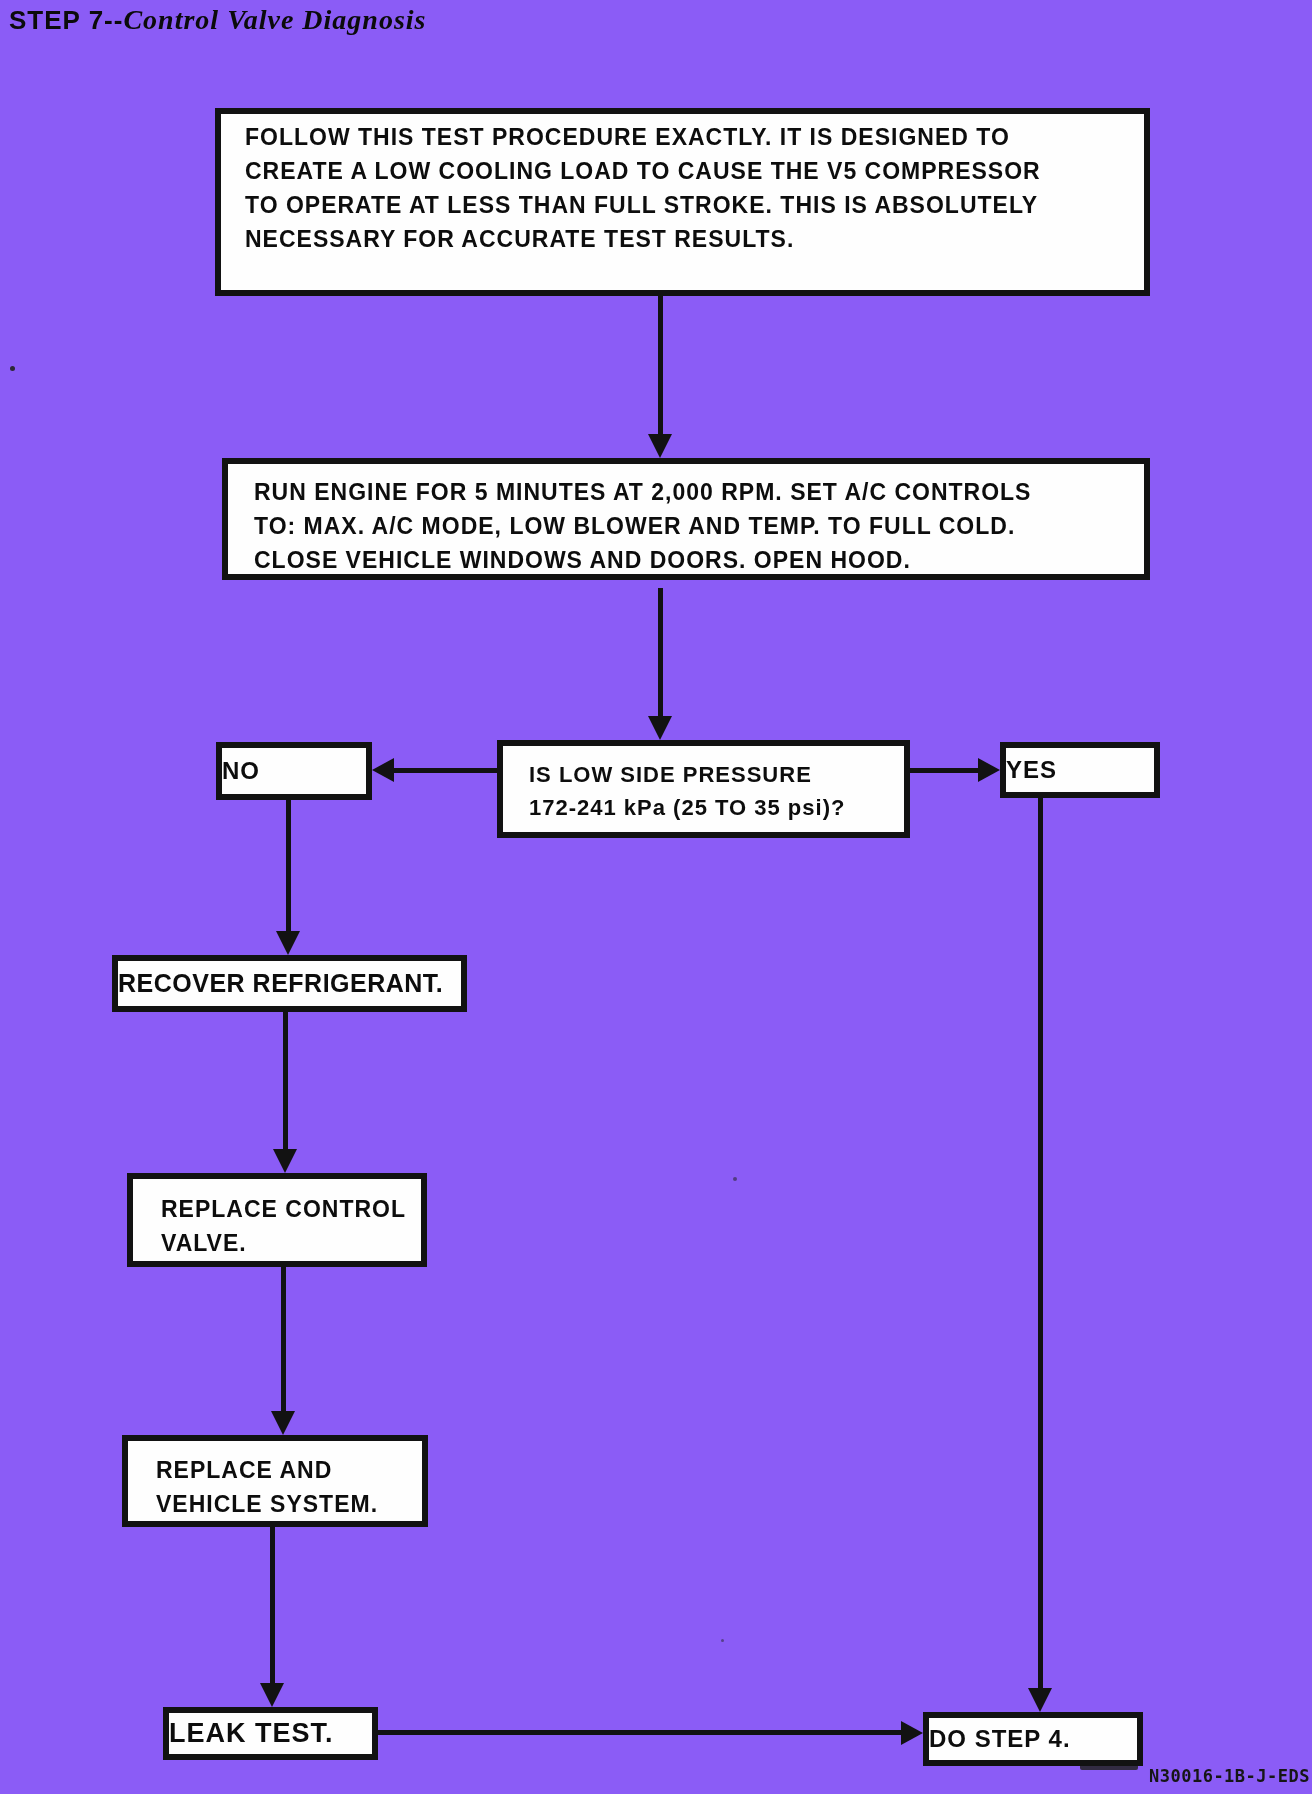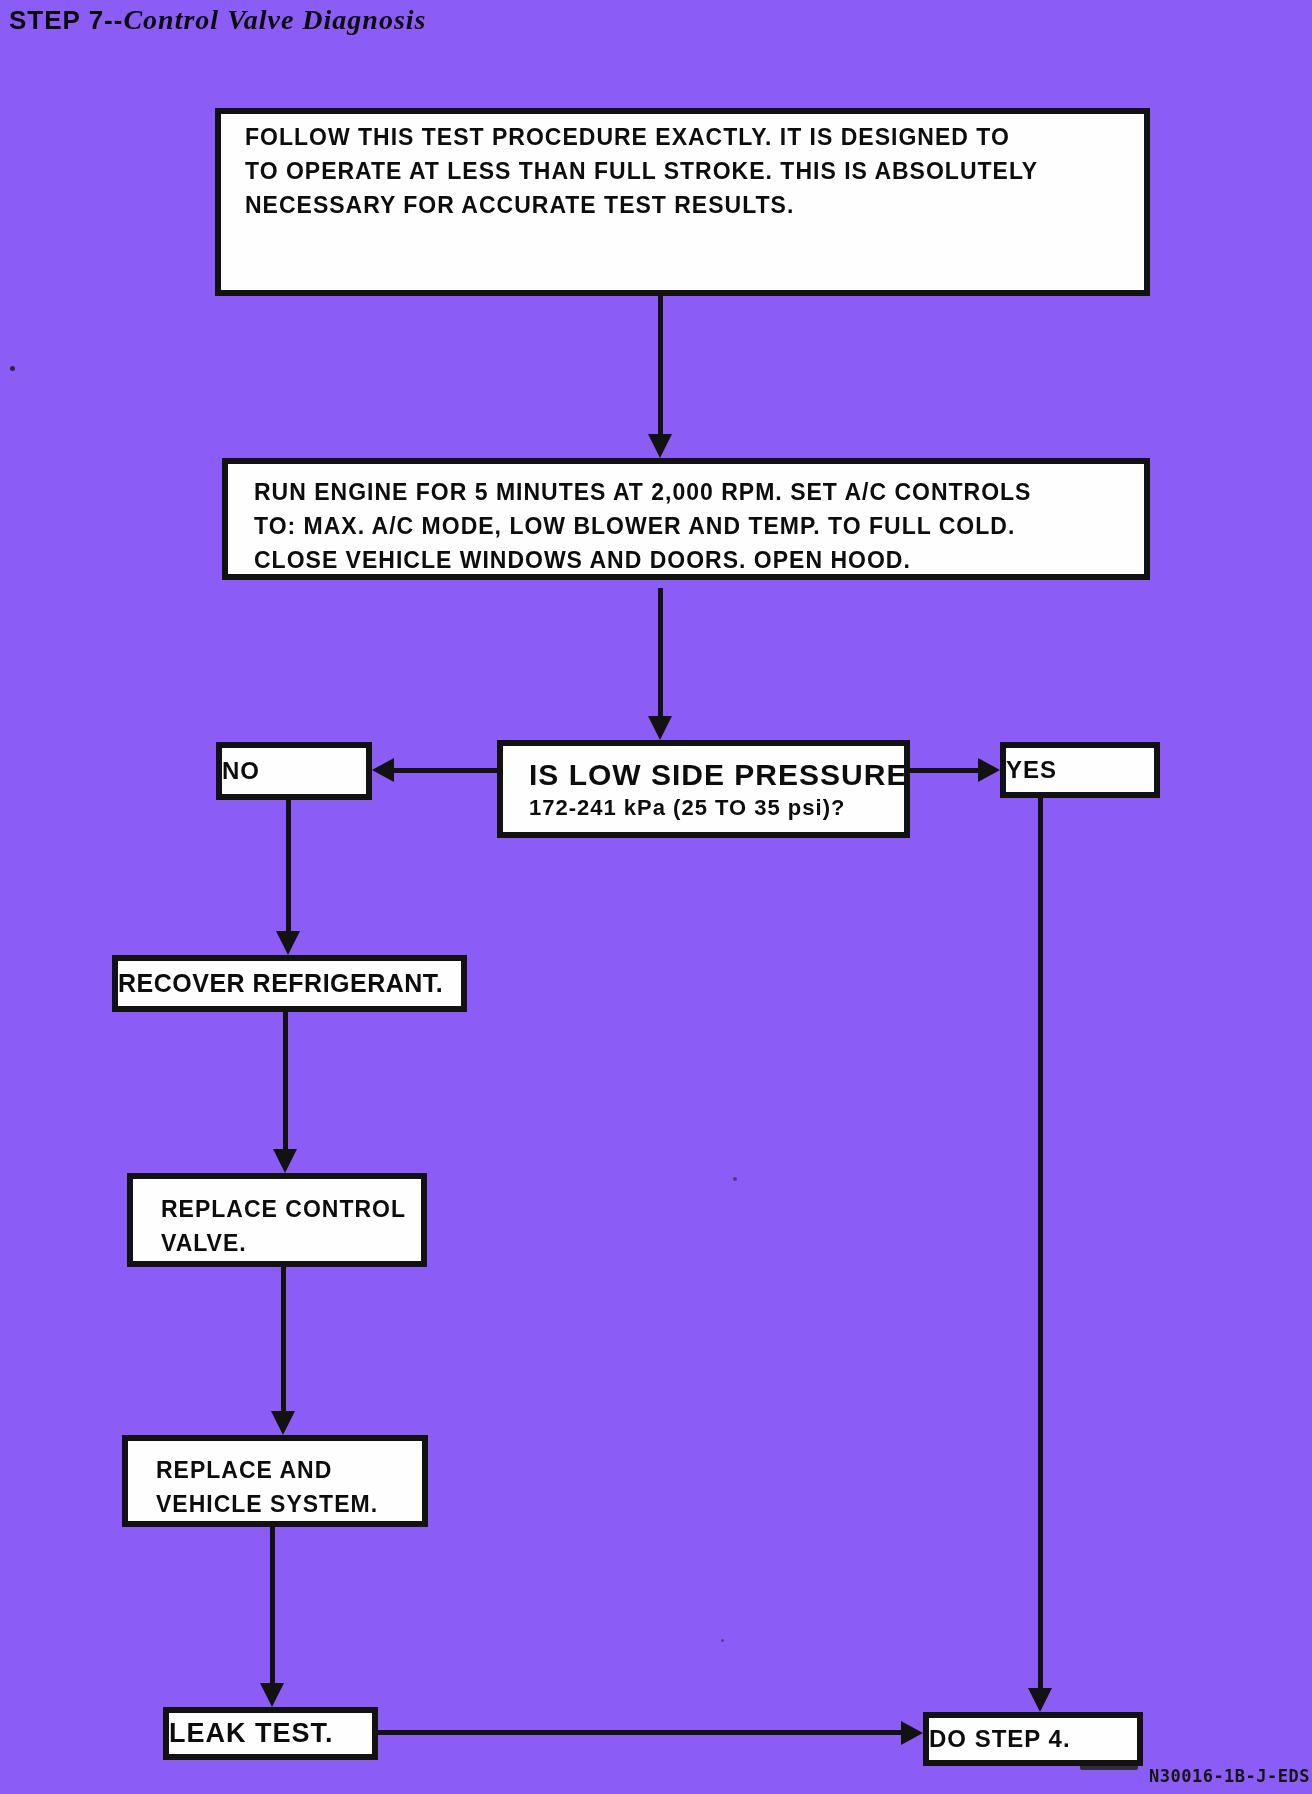--- a/index.html
+++ b/index.html
@@ -38,39 +38,40 @@
 
 <div class="page">
 
   <div class="title">
     <span class="t-step">STEP 7--</span><span class="t-name">Control Valve Diagnosis</span>
   </div>
 
   <div class="box body-text" style="left:215px;top:108px;width:935px;height:188px;">
     <div class="imp-lines">
       <div class="tline">FOLLOW THIS TEST PROCEDURE EXACTLY. IT IS DESIGNED TO</div>
+      <div class="tline">CREATE A LOW COOLING LOAD TO CAUSE THE V5 COMPRESSOR</div>
       <div class="tline">TO OPERATE AT LESS THAN FULL STROKE. THIS IS ABSOLUTELY</div>
       <div class="tline">NECESSARY FOR ACCURATE TEST RESULTS.</div>
     </div>
   </div>
 
   <div class="vline" style="left:658px;top:296px;height:142px;"></div>
   <div class="ah ah-down" style="left:648px;top:434px;"></div>
 
   <div class="box body-text" style="left:222px;top:458px;width:928px;height:122px;padding:11px 0 0 26px;">
     <div class="tline">RUN ENGINE FOR 5 MINUTES AT 2,000 RPM. SET A/C CONTROLS</div>
     <div class="tline">TO: MAX. A/C MODE, LOW BLOWER AND TEMP. TO FULL COLD.</div>
     <div class="tline">CLOSE VEHICLE WINDOWS AND DOORS. OPEN HOOD.</div>
   </div>
 
   <div class="vline" style="left:658px;top:588px;height:130px;"></div>
   <div class="ah ah-down" style="left:648px;top:716px;"></div>
 
   <div class="box body-text" style="left:497px;top:740px;width:413px;height:98px;padding:12px 0 0 26px;">
-    <div class="tline" style="font-size:30px;line-height:33px;">IS LOW SIDE PRESSURE</div>
+    <div class="tline" style="font-size:22px;line-height:33px;">IS LOW SIDE PRESSURE</div>
     <div class="tline" style="font-size:22px;line-height:33px;">172-241 kPa (25 TO 35 psi)?</div>
   </div>
 
   <div class="hline" style="left:390px;top:768px;width:107px;"></div>
   <div class="ah ah-left" style="left:372px;top:758px;"></div>
   <div class="box center" style="left:216px;top:742px;width:156px;height:58px;">
     <span class="tline" style="font-size:24px;">NO</span>
   </div>
 
   <div class="hline" style="left:910px;top:768px;width:70px;"></div>

